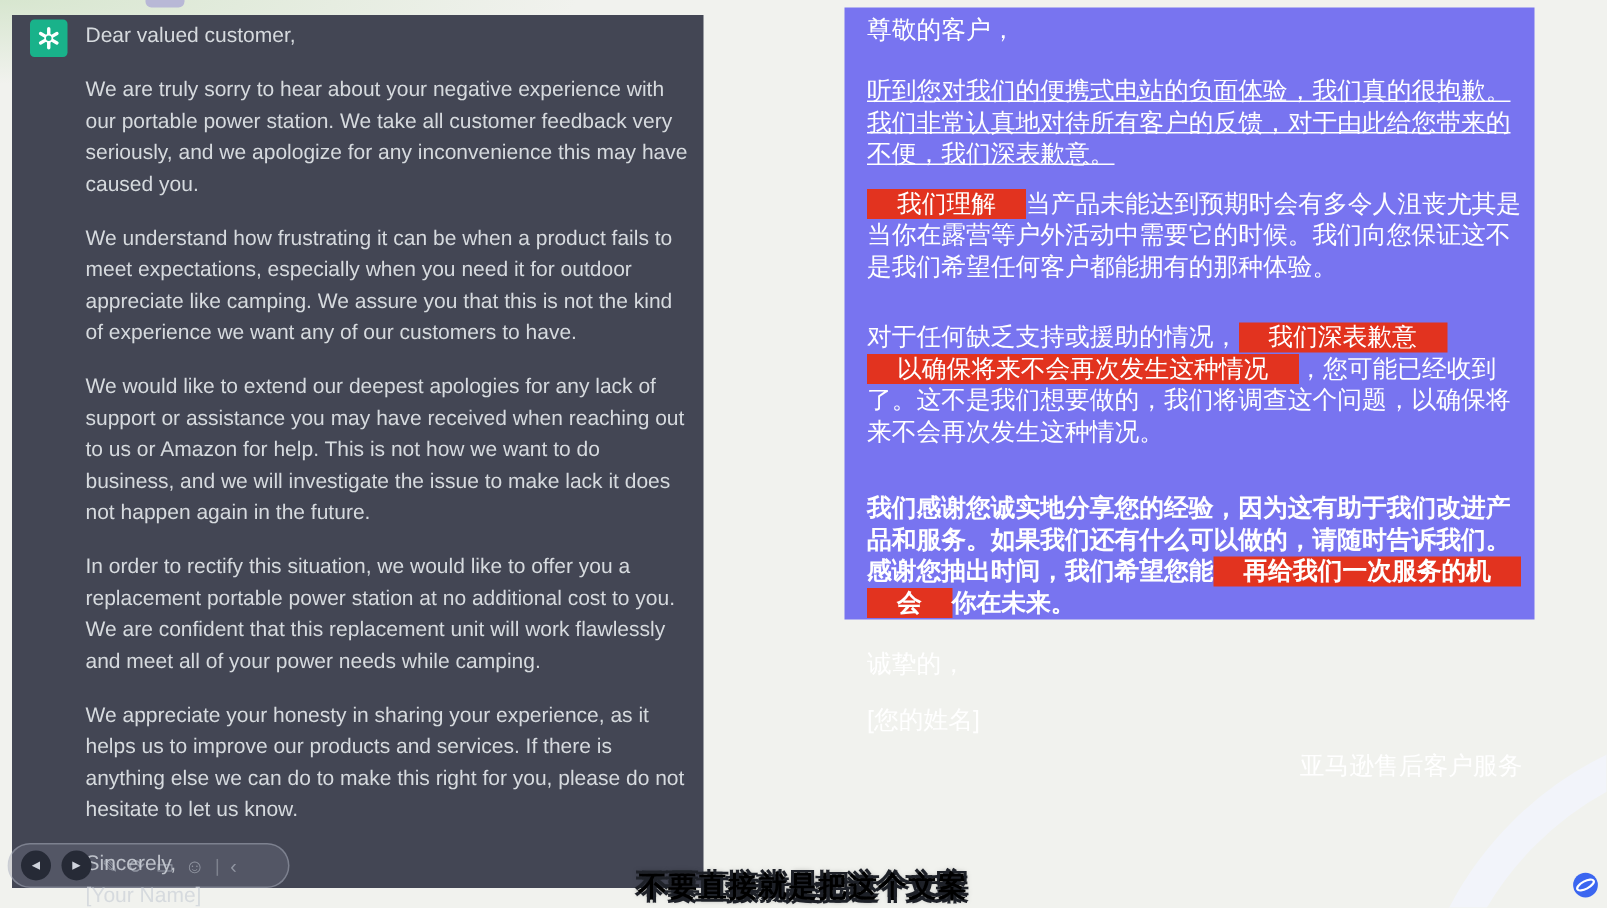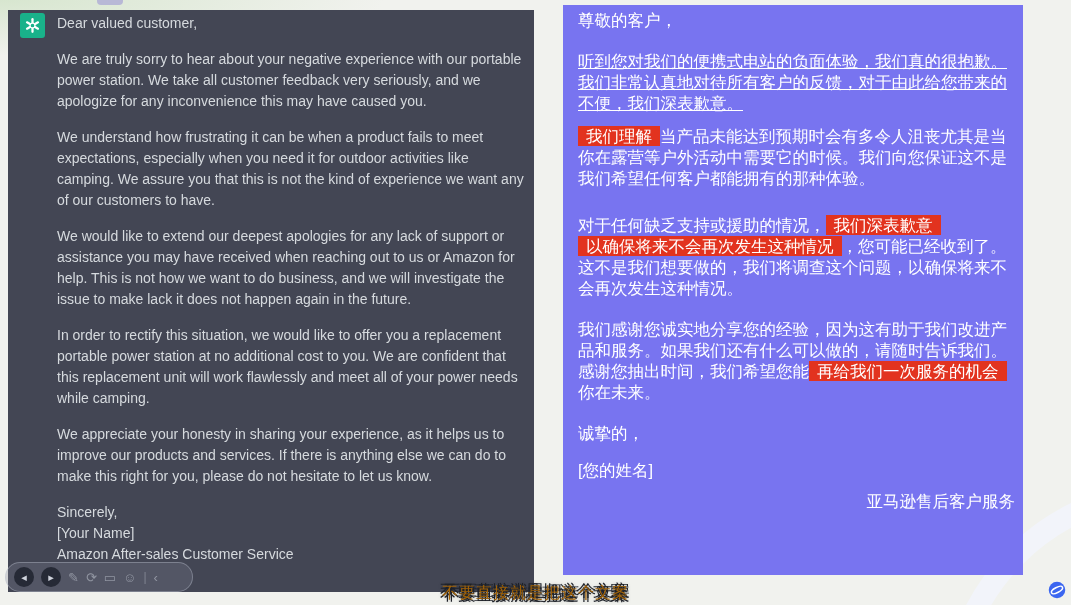--- a/index.html
+++ b/index.html
@@ -11,49 +11,49 @@
   .page{position:absolute;inset:0;overflow:hidden;}
   .bg-tint{position:absolute;inset:0;
     background:radial-gradient(ellipse 620px 90px at 0 0,#d7e6cf 0%,rgba(215,230,207,0) 62%);
     pointer-events:none;}
   .tab-fragment{position:absolute;left:97px;top:0;width:26px;height:5px;
     background:#b8b8d6;border-radius:0 0 4px 4px;}
   .arc{position:absolute;left:940px;top:480px;width:420px;height:420px;
     border-radius:50%;border:22px solid #f2f4fa;background:transparent;}
 
   
-  .chat-panel{position:absolute;left:8px;top:10px;width:526px;height:582px;
+  .chat-panel{position:absolute;left:8px;top:10px;width:461px;height:582px;
     background:#434654;}
   .avatar{position:absolute;left:12px;top:3px;width:25px;height:25px;
     background:#19b28a;border-radius:3px;display:flex;align-items:center;justify-content:center;}
   .chat-text{padding:3px 8px 0 49px;color:#d6dade;font-size:14px;line-height:21px;}
   .chat-text p{margin:0 0 15px 0;white-space:pre-line;}
 
   
-  .cn-panel{position:absolute;left:563px;top:5px;width:460px;height:570px;
+  .cn-panel{position:absolute;left:563px;top:5px;width:460px;height:408px;
     background:#7874f0;color:#ffffff;font-size:16.5px;line-height:21px;
     padding:5px 8px 0 15px;box-sizing:border-box;}
   .cn-panel p{margin:0;}
-  .cn-panel .hl{background:#e2331f;padding:1px 8px;box-decoration-break:clone;
+  .cn-panel .hl{background:#e2331f;padding:1px 20px;box-decoration-break:clone;
     -webkit-box-decoration-break:clone;}
 
   
   .toolbar{position:absolute;left:5px;top:562px;width:188px;height:30px;
     background:rgba(125,130,148,0.28);border:1px solid rgba(195,200,212,0.38);
     border-radius:16px;display:flex;align-items:center;gap:7px;
     padding:0 8px;box-sizing:border-box;z-index:5;}
   .tb-circle{width:20px;height:20px;border-radius:50%;background:#262a36;
     color:#cfd3dc;display:flex;align-items:center;justify-content:center;
     font-size:11px;line-height:1;cursor:pointer;flex:0 0 auto;}
   .tb-icon{color:rgba(206,211,222,0.5);font-size:13px;line-height:1;cursor:pointer;flex:0 0 auto;}
   .tb-div{color:rgba(206,211,222,0.35);font-size:12px;cursor:default;}
 
   
   .subtitle{position:absolute;left:50%;transform:translateX(-50%);bottom:1px;
-    z-index:6;color:#a16207;font-size:16px;font-weight:400;letter-spacing:1px;
+    z-index:6;color:#000000;font-size:19px;font-weight:700;letter-spacing:1px;
     white-space:nowrap;
     text-shadow:-2px -2px 0 #1e2128,2px -2px 0 #1e2128,-2px 2px 0 #1e2128,
       2px 2px 0 #1e2128,0 0 4px rgba(0,0,0,0.7);}
 
   
   .assistant-logo{position:absolute;left:1048px;top:581px;width:18px;height:18px;
     z-index:6;cursor:pointer;}
 </style>
 </head>
 <body>
@@ -74,36 +74,36 @@
           <rect x="10.4" y="1.5" width="3.2" height="10" rx="1.6" transform="rotate(240 12 12)"></rect>
           <rect x="10.4" y="1.5" width="3.2" height="10" rx="1.6" transform="rotate(300 12 12)"></rect>
           <circle cx="12" cy="12" r="3.4" fill="#19b28a"></circle>
           <circle cx="12" cy="12" r="3.4" fill="none" stroke="#ffffff" stroke-width="1.6"></circle>
         </g>
       </svg>
     </div>
     <div class="chat-text" id="chat-text">
         <p>Dear valued customer,</p>
         <p>We are truly sorry to hear about your negative experience with our portable power station. We take all customer feedback very seriously, and we apologize for any inconvenience this may have caused you.</p>
-        <p>We understand how frustrating it can be when a product fails to meet expectations, especially when you need it for outdoor activities like camping. We assure you that this is not the kind of experience we want any of our customers to have.</p>
+        <p>We understand how frustrating it can be when a product fails to meet expectations, especially when you need it for outdoor appreciate like camping. We assure you that this is not the kind of experience we want any of our customers to have.</p>
         <p>We would like to extend our deepest apologies for any lack of support or assistance you may have received when reaching out to us or Amazon for help. This is not how we want to do business, and we will investigate the issue to make lack it does not happen again in the future.</p>
         <p>In order to rectify this situation, we would like to offer you a replacement portable power station at no additional cost to you. We are confident that this replacement unit will work flawlessly and meet all of your power needs while camping.</p>
         <p>We appreciate your honesty in sharing your experience, as it helps us to improve our products and services. If there is anything else we can do to make this right for you, please do not hesitate to let us know.</p>
         <p>Sincerely,
 [Your Name]
 Amazon After-sales Customer Service</p>
       </div>
   </div>
 
   <div class="cn-panel" id="cn-panel">
       <p style="margin-bottom: 20px;"><span>尊敬的客户，</span></p>
       <p style="margin-bottom: 12px; text-decoration: underline;"><span>听到您对我们的便携式电站的负面体验，我们真的很抱歉。我们非常认真地对待所有客户的反馈，对于由此给您带来的不便，我们深表歉意。</span></p>
       <p style="margin-bottom: 26px;"><span class="hl">我们理解</span><span>当产品未能达到预期时会有多令人沮丧尤其是当你在露营等户外活动中需要它的时候。我们向您保证这不是我们希望任何客户都能拥有的那种体验。</span></p>
-      <p style="margin-bottom: 20px;"><span>对于任何缺乏支持或援助的情况，</span><span class="hl">我们深表歉意</span><br><span class="hl">以确保将来不会再次发生这种情况</span><span>，您可能已经收到了。这不是我们想要做的，我们将调查这个问题，以确保将来不会再次发生这种情况。</span></p>
-      <p style="margin-bottom: 20px;"><span>我们感谢您诚实地分享您的经验，因为这有助于我们改进产品和服务。如果我们还有什么可以做的，请随时告诉我们。</span><br><span>感谢您抽出时间，我们希望您能</span><span class="hl">再给我们一次服务的机会</span><span>你在未来。</span></p>
+      <p style="margin-bottom: 30px;"><span>对于任何缺乏支持或援助的情况，</span><span class="hl">我们深表歉意</span><br><span class="hl">以确保将来不会再次发生这种情况</span><span>，您可能已经收到了。这不是我们想要做的，我们将调查这个问题，以确保将来不会再次发生这种情况。</span></p>
+      <p style="margin-bottom: 20px; font-weight: bold;"><span>我们感谢您诚实地分享您的经验，因为这有助于我们改进产品和服务。如果我们还有什么可以做的，请随时告诉我们。</span><br><span>感谢您抽出时间，我们希望您能</span><span class="hl">再给我们一次服务的机会</span><span>你在未来。</span></p>
       <p style="margin-bottom: 16px;"><span>诚挚的，</span></p>
       <p style="margin-bottom: 10px;"><span>[您的姓名]</span></p>
       <p style="margin-bottom: 0px; text-align: right;"><span>亚马逊售后客户服务</span></p>
     </div>
 
   <div class="toolbar" id="toolbar">
       <div class="tb-circle">◂</div>
       <div class="tb-circle">▸</div>
       <div class="tb-icon">✎</div>
       <div class="tb-icon">⟳</div>

